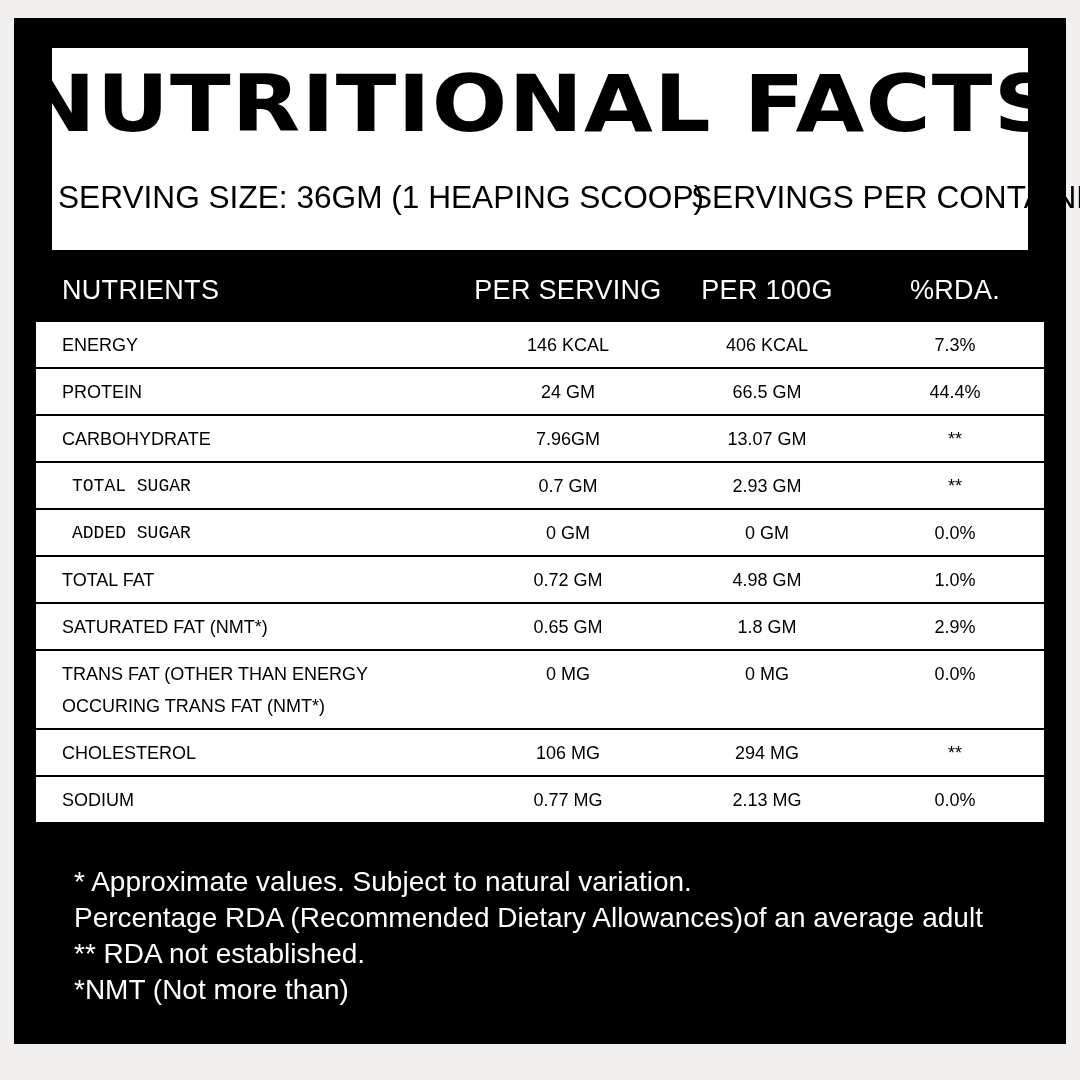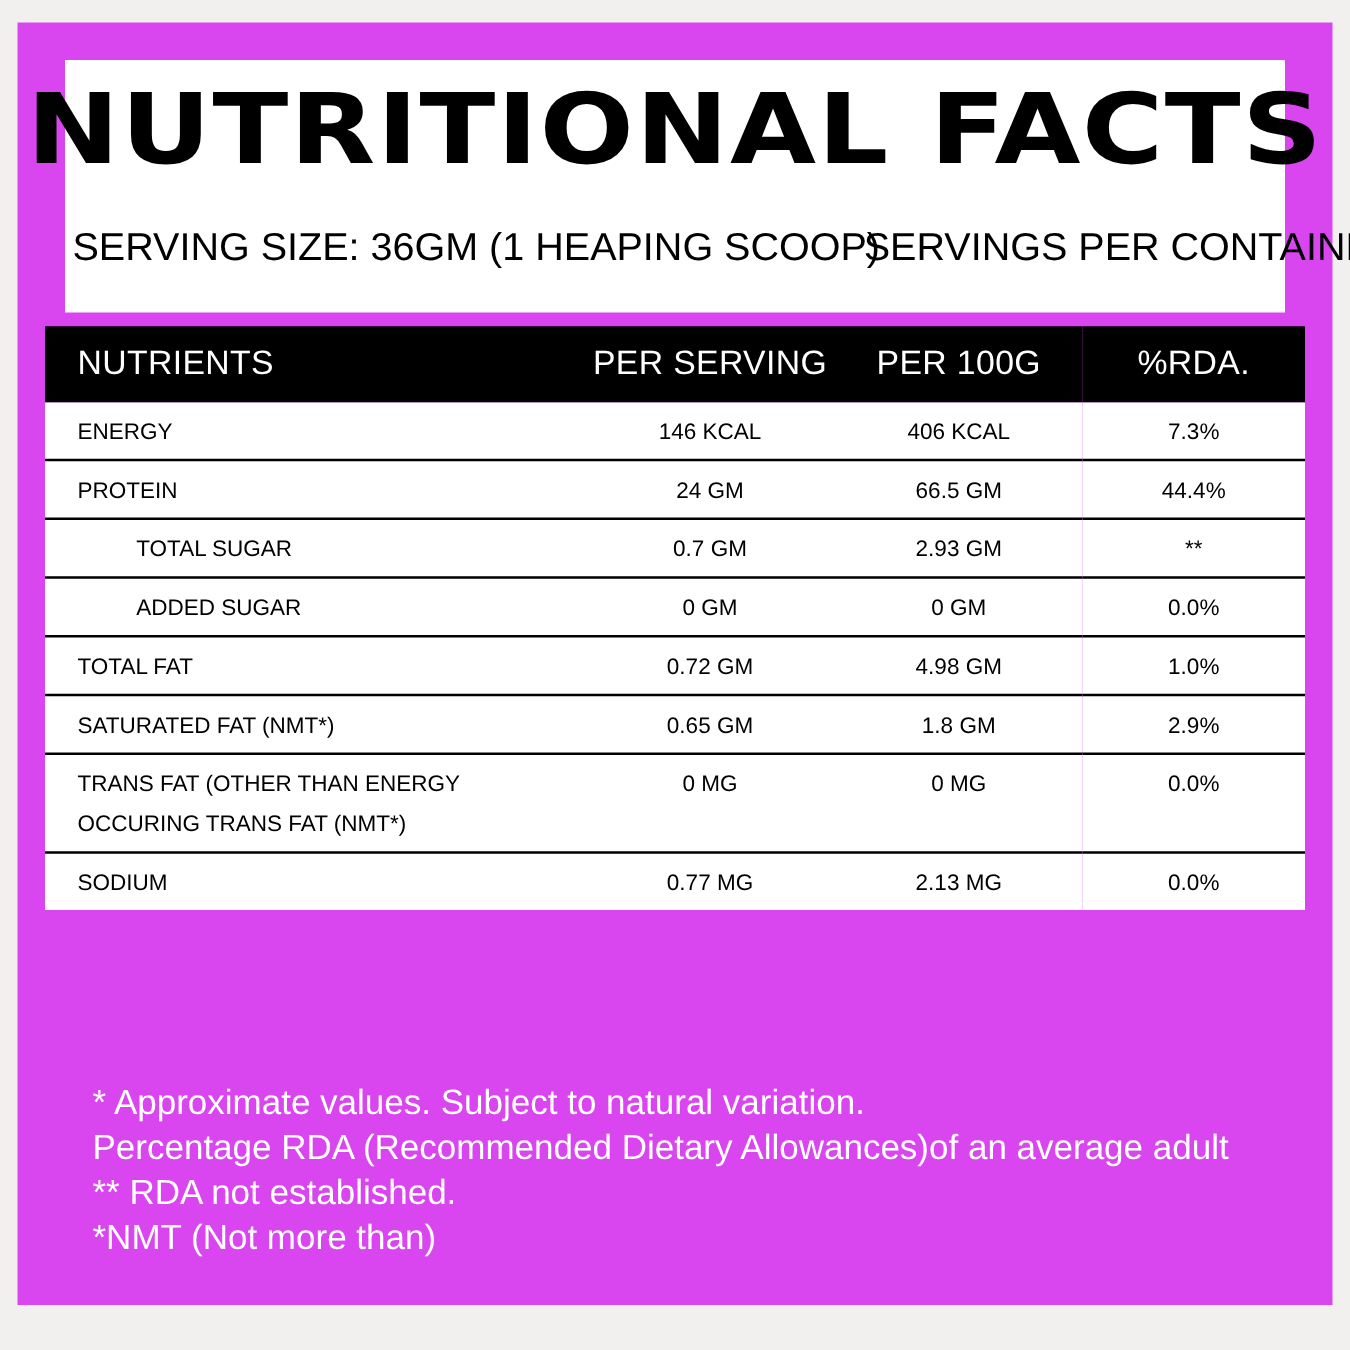--- a/index.html
+++ b/index.html
@@ -13,21 +13,21 @@
     font-family: "Liberation Sans", sans-serif;
     overflow: hidden;
   }
 
   .panel {
     position: absolute;
     left: 14px;
     top: 18px;
     width: 1052px;
     height: 1026px;
-    background: #d946ef;
+    background: #000000;
     box-sizing: border-box;
     padding: 0;
   }
 
   
   .header-block {
     position: absolute;
     left: 38px;
     top: 30px;
     width: 976px;
@@ -116,21 +116,22 @@
     white-space: nowrap;
   }
   table.nft tbody tr:last-child td {
     border-bottom: none;
   }
   table.nft tbody td.lead {
     text-align: left;
     padding-left: 26px;
   }
   table.nft tbody td.indent {
-    padding-left: 73px;
+    padding-left: 36px;
+    font-family: Liberation Mono, monospace;
   }
   table.nft tbody tr.nb td {
     border-bottom: none;
     padding-bottom: 2px;
   }
   table.nft tbody tr.cont td {
     padding-top: 0;
   }
 
   
@@ -185,20 +186,26 @@
           <td>406 KCAL</td>
           <td>7.3%</td>
         </tr>
         <tr>
           <td class="lead">PROTEIN</td>
           <td>24 GM</td>
           <td>66.5 GM</td>
           <td>44.4%</td>
         </tr>
         <tr>
+          <td class="lead">CARBOHYDRATE</td>
+          <td>7.96GM</td>
+          <td>13.07 GM</td>
+          <td>**</td>
+        </tr>
+        <tr>
           <td class="lead indent">TOTAL SUGAR</td>
           <td>0.7 GM</td>
           <td>2.93 GM</td>
           <td>**</td>
         </tr>
         <tr>
           <td class="lead indent">ADDED SUGAR</td>
           <td>0 GM</td>
           <td>0 GM</td>
           <td>0.0%</td>
@@ -219,20 +226,26 @@
           <td class="lead">TRANS FAT (OTHER THAN ENERGY</td>
           <td>0 MG</td>
           <td>0 MG</td>
           <td>0.0%</td>
         </tr>
         <tr class="cont">
           <td class="lead">OCCURING TRANS FAT (NMT*)</td>
           <td></td>
           <td></td>
           <td></td>
+        </tr>
+        <tr>
+          <td class="lead">CHOLESTEROL</td>
+          <td>106 MG</td>
+          <td>294 MG</td>
+          <td>**</td>
         </tr>
         <tr>
           <td class="lead">SODIUM</td>
           <td>0.77 MG</td>
           <td>2.13 MG</td>
           <td>0.0%</td>
         </tr>
       </tbody>
     </table>
   </div>

